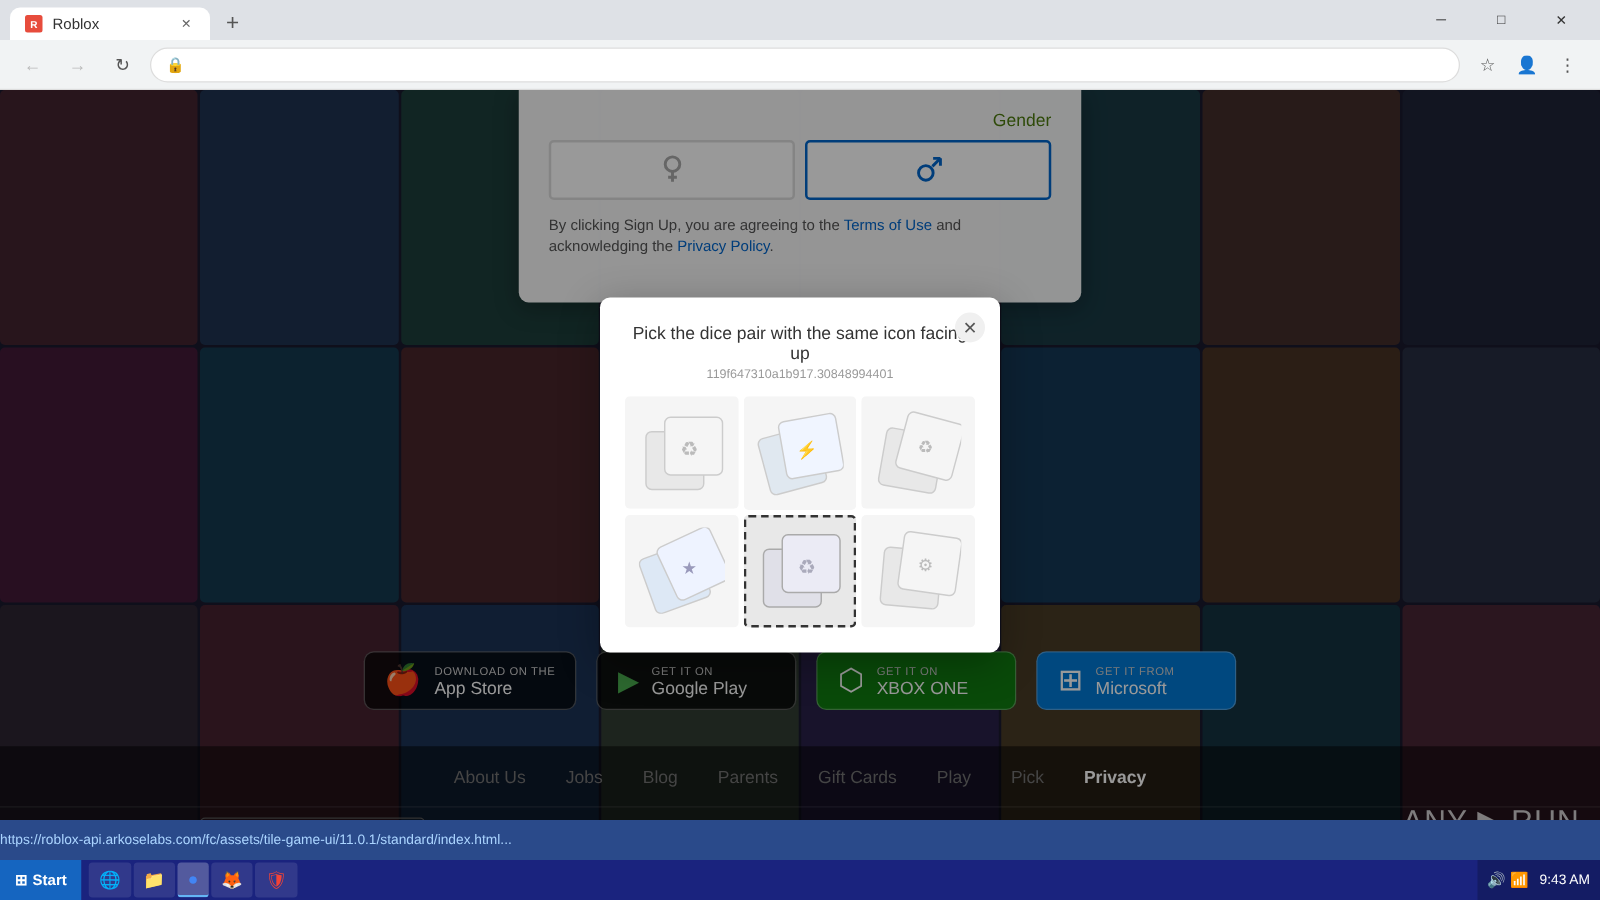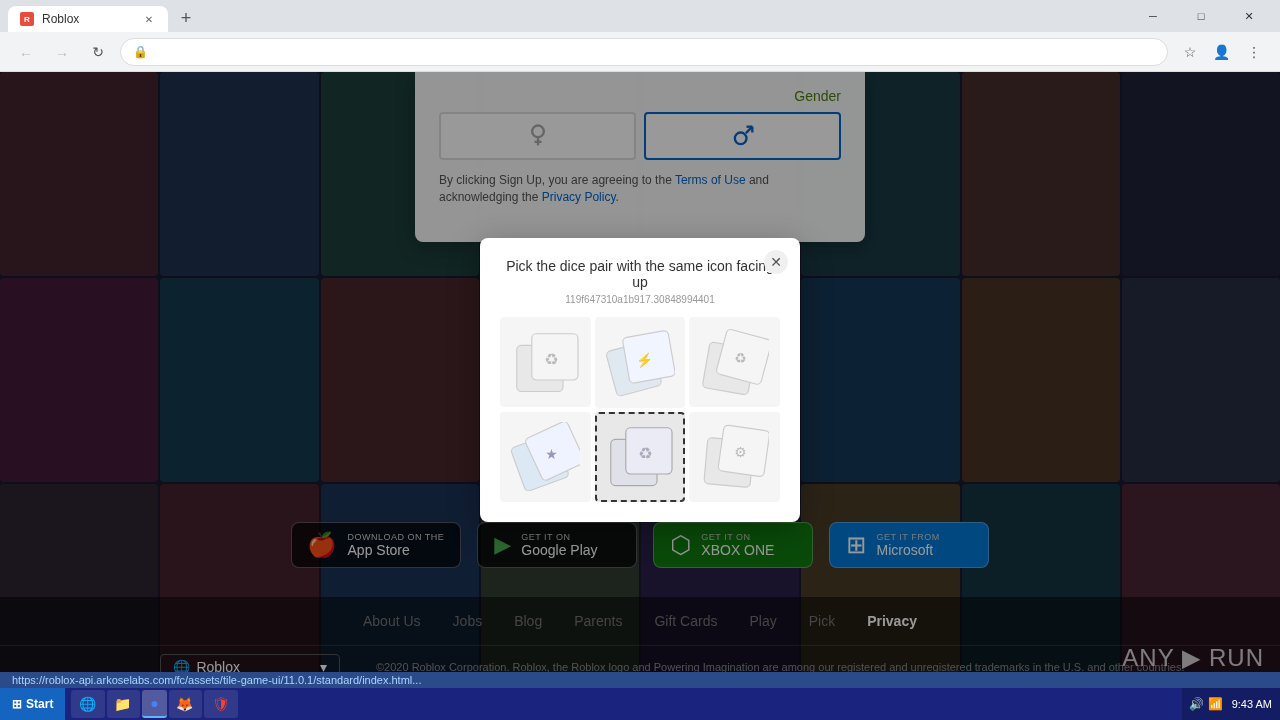--- a/index.html
+++ b/index.html
@@ -532,25 +532,25 @@
       color: white;
       cursor: pointer;
     }
 
     
     .status-bar {
       position: absolute;
       bottom: 32px;
       left: 0;
       right: 0;
-      height: 16px;
+      height: 32px;
       background: #2a4a8a;
       display: flex;
       align-items: center;
-      padding: 0 12px;
+      padding: 0 0;
       z-index: 99;
     }
 
     .status-url {
       font-size: 11px;
       color: #aad4ff;
     }
 
     
     .browser-container {

